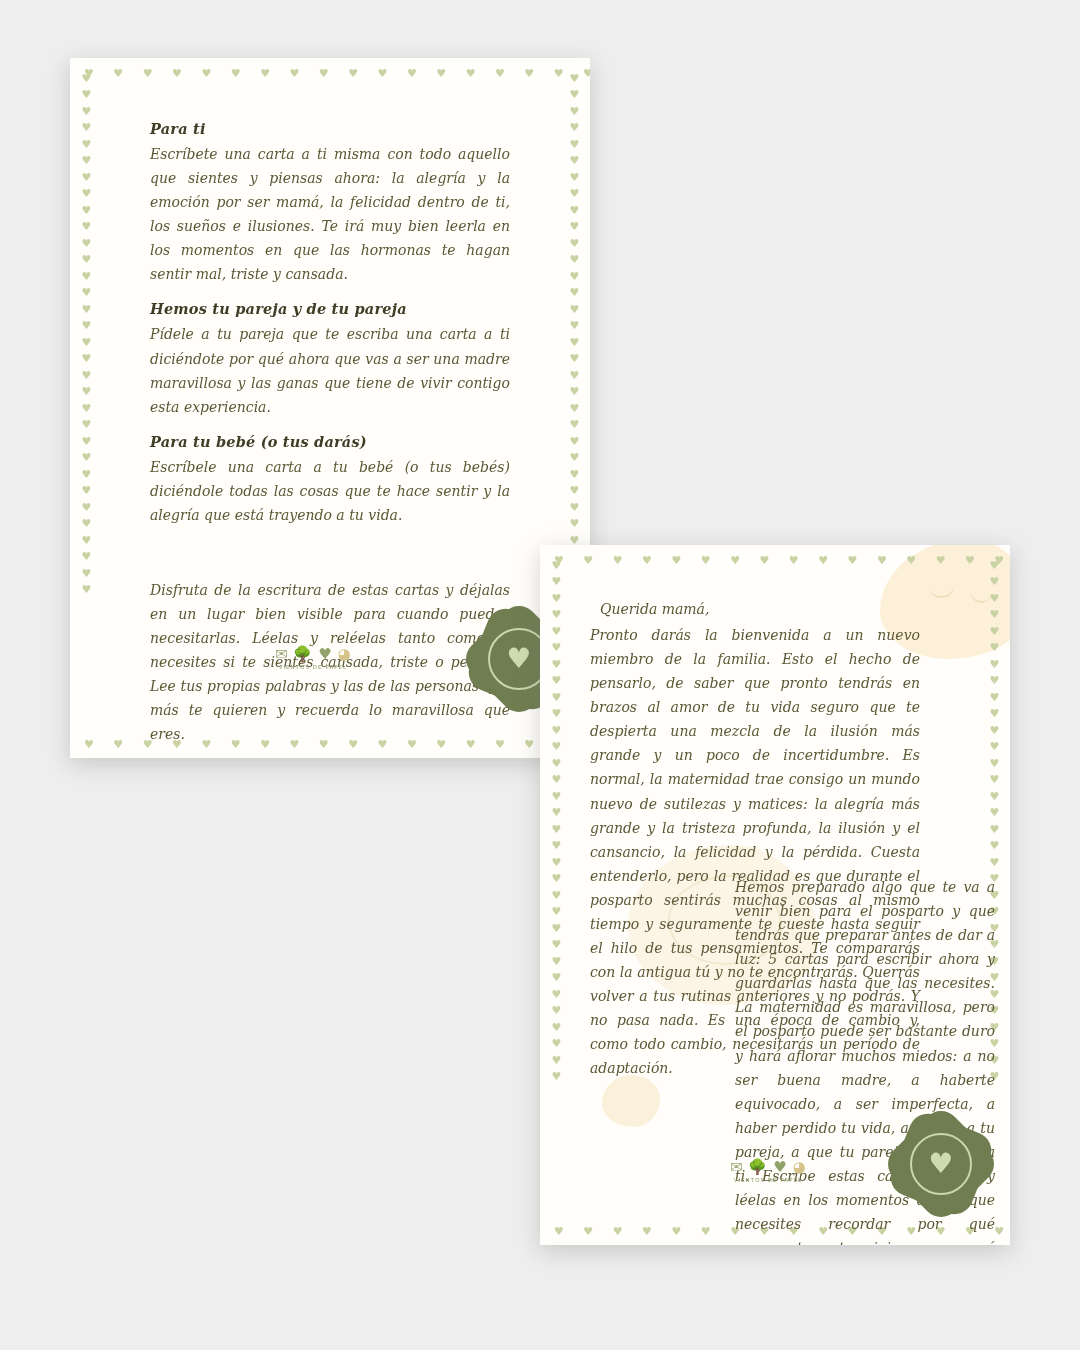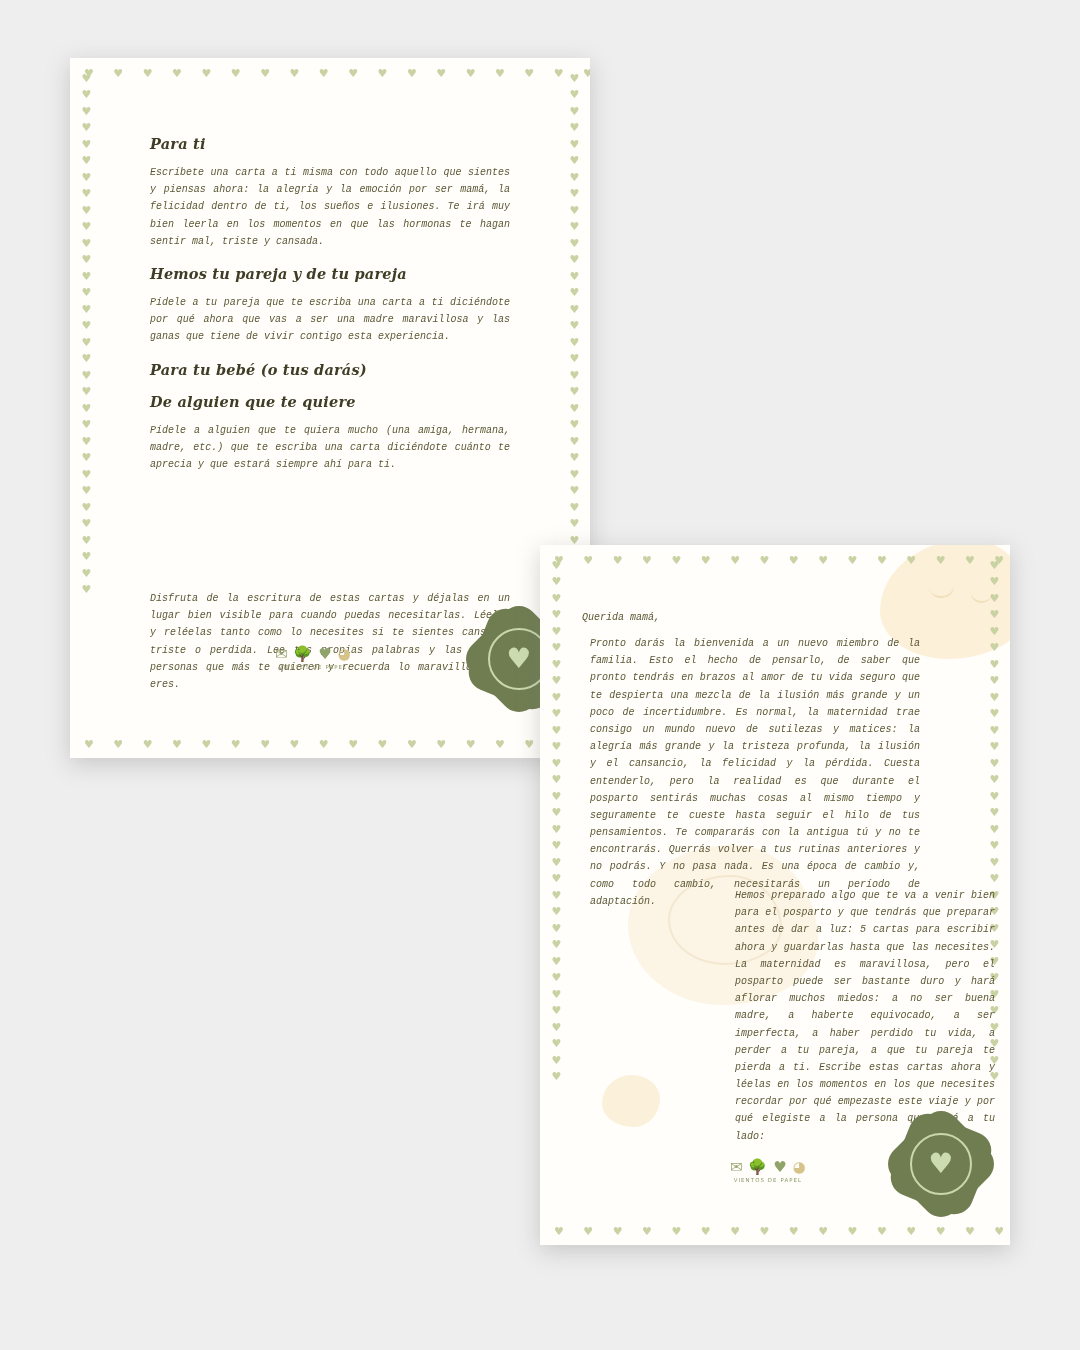--- a/index.html
+++ b/index.html
@@ -50,47 +50,46 @@
   .hw{
     font-family:"DejaVu Serif", serif;
     font-style:italic;
     color:#55502f;
   }
   h3.title{
     font-family:"DejaVu Serif", serif;
     font-style:italic;
     font-weight:bold;
     color:#3f3d26;
-    margin:15px 0 5px 0;
+    margin:0 0 5px 0;
     font-size:14.5px;
     letter-spacing:.2px;
   }
   p.body{
-    margin:12px 0 14px 0;
-    font-size:10px;
+    margin:0 0 14px 0;
+    font-size:14px;
     line-height:1.72;
     text-align:justify;
     color:#5b5735;
-    font-family:Liberation Mono, monospace;
   }
   .block{margin-bottom:12px;}
 
   
   #back-content{
     position:absolute;
     left:80px;top:62px;width:360px;
   }
   #back-closing{
     position:absolute;
     left:80px;top:520px;width:360px;
   }
 
   
   #front-greeting{
-    position:absolute;left:42px;top:52px;width:330px;
+    position:absolute;left:60px;top:52px;width:330px;
   }
   #front-intro{
     position:absolute;left:50px;top:78px;width:330px;
   }
   #front-column{
     position:absolute;left:195px;top:330px;width:260px;
   }
 
   
   .blob{position:absolute;border-radius:50%;}
@@ -176,26 +175,23 @@
         <p class="body hw">Escríbete una carta a ti misma con todo aquello que sientes y piensas ahora: la alegría y la emoción por ser mamá, la felicidad dentro de ti, los sueños e ilusiones. Te irá muy bien leerla en los momentos en que las hormonas te hagan sentir mal, triste y cansada.</p>
       </div>
 
       <div class="block">
         <h3 class="title">Hemos tu pareja y de tu pareja</h3>
         <p class="body hw">Pídele a tu pareja que te escriba una carta a ti diciéndote por qué ahora que vas a ser una madre maravillosa y las ganas que tiene de vivir contigo esta experiencia.</p>
       </div>
 
       <div class="block">
         <h3 class="title">Para tu bebé (o tus darás)</h3>
-      </div>
-
-      <div class="block">
-        <h3 class="title">De alguien que te quiere</h3>
-        <p class="body hw">Pídele a alguien que te quiera mucho (una amiga, hermana, madre, etc.) que te escriba una carta diciéndote cuánto te aprecia y que estará siempre ahí para ti.</p>
-      </div>
+        <p class="body hw">Escríbele una carta a tu bebé (o tus bebés) diciéndole todas las cosas que te hace sentir y la alegría que está trayendo a tu vida.</p>
+      </div>
+
     </div>
 
     <div id="back-closing">
       <p class="body hw">Disfruta de la escritura de estas cartas y déjalas en un lugar bien visible para cuando puedas necesitarlas. Léelas y reléelas tanto como lo necesites si te sientes cansada, triste o perdida. Lee tus propias palabras y las de las personas que más te quieren y recuerda lo maravillosa que eres.</p>
     </div>
 
     <div class="brand" id="brand-back">
       <div class="icons">
         <span style="color:#9aa875;">✉</span>
         <span style="color:#8fa36a;">🌳</span>

